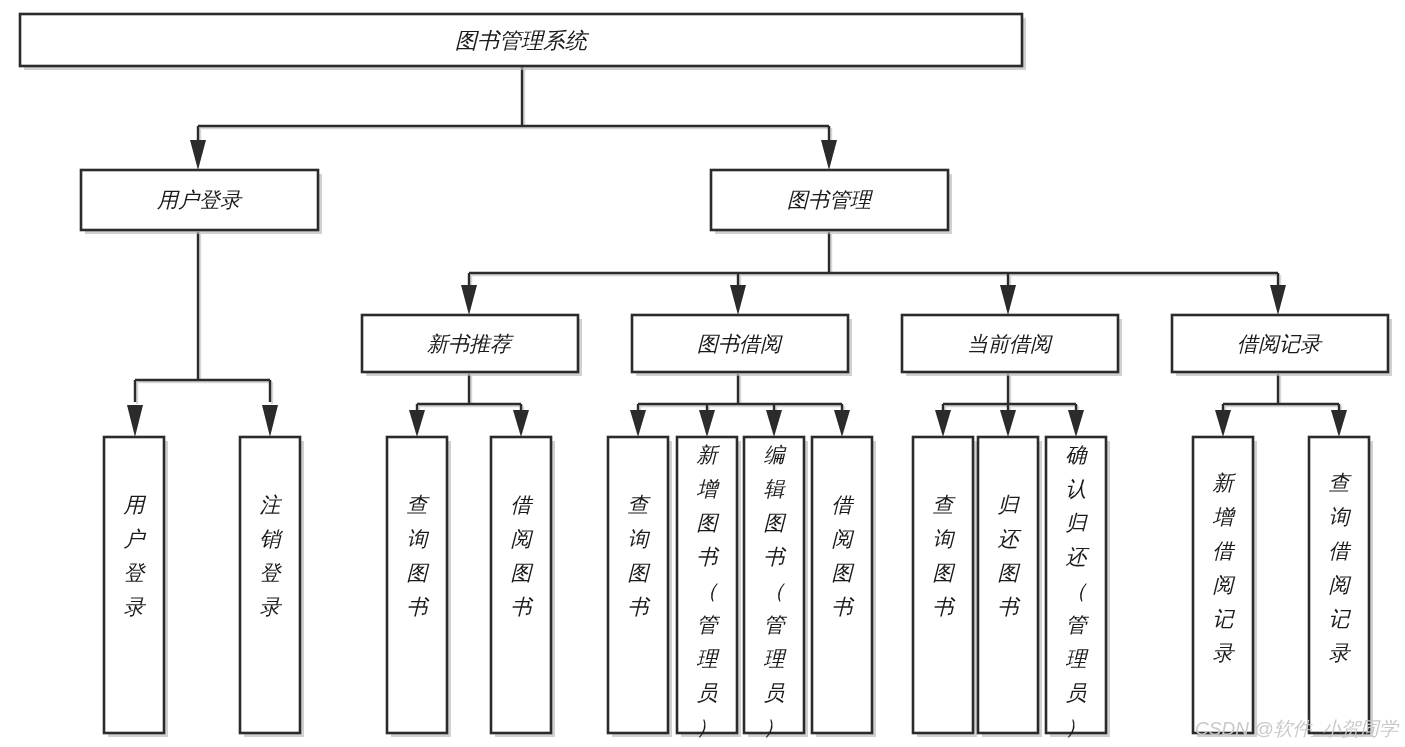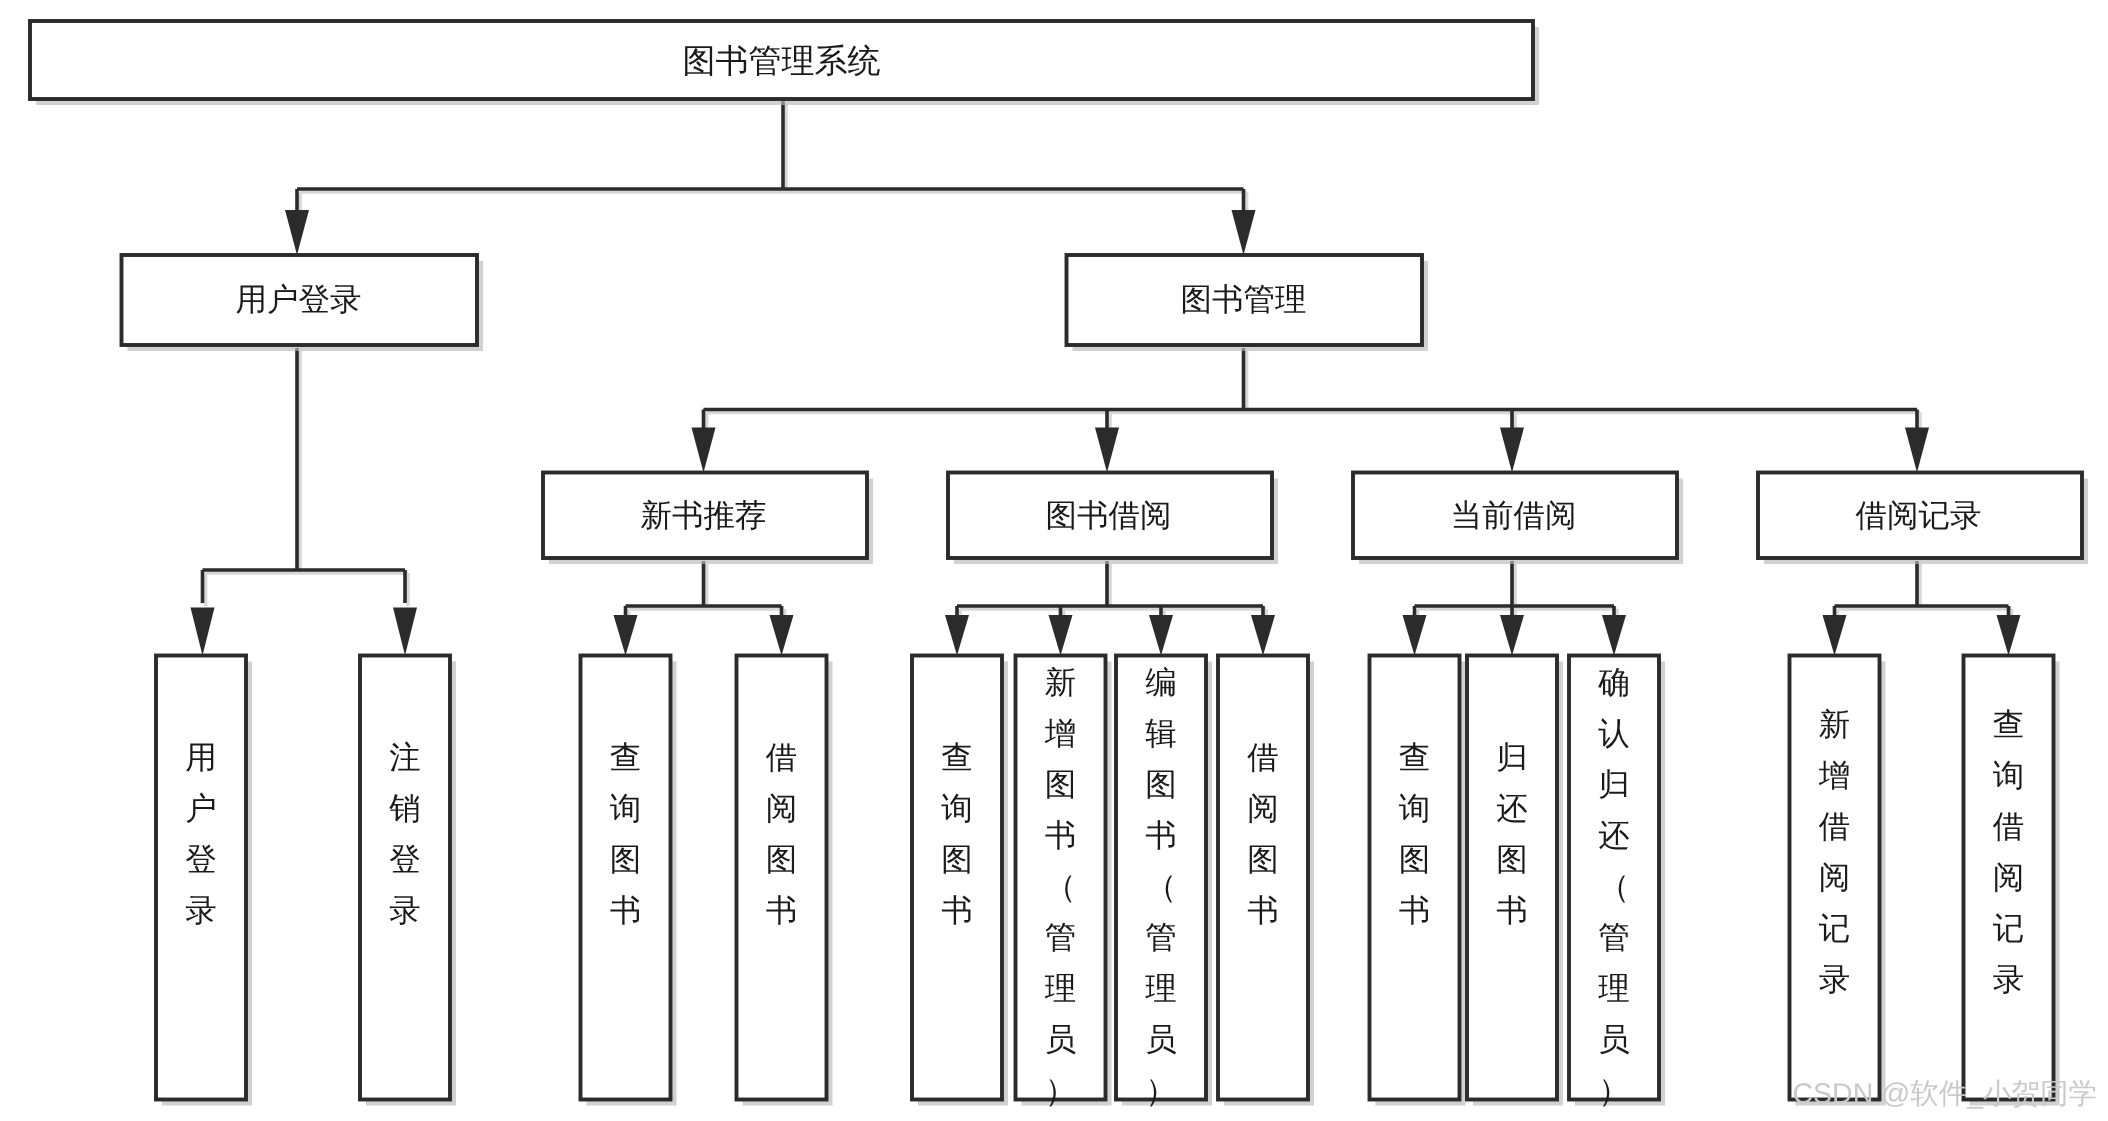--- a/index.html
+++ b/index.html
@@ -12,20 +12,21 @@
     width: 1405px;
     height: 747px;
     font-family: "Liberation Sans", "DejaVu Sans", sans-serif;
     overflow: hidden;
     position: relative;
   }
   #diagram-root {
     position: relative;
     width: 1405px;
     height: 747px;
+    font-style: italic;
   }
   svg#flowchart {
     position: absolute;
     top: 0;
     left: 0;
     width: 1405px;
     height: 747px;
     display: block;
   }
   .node-box {

